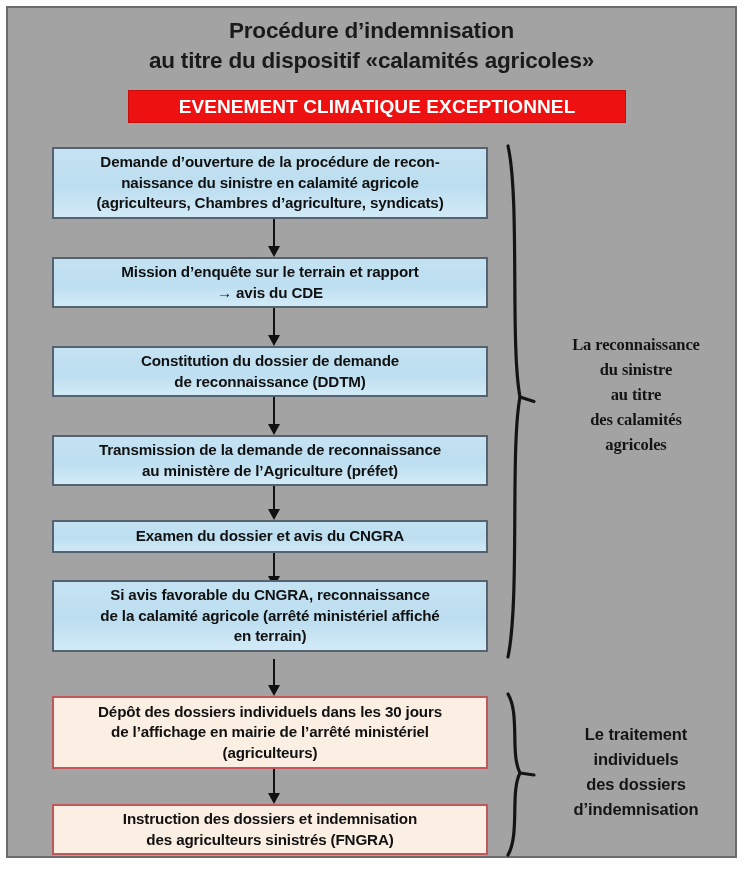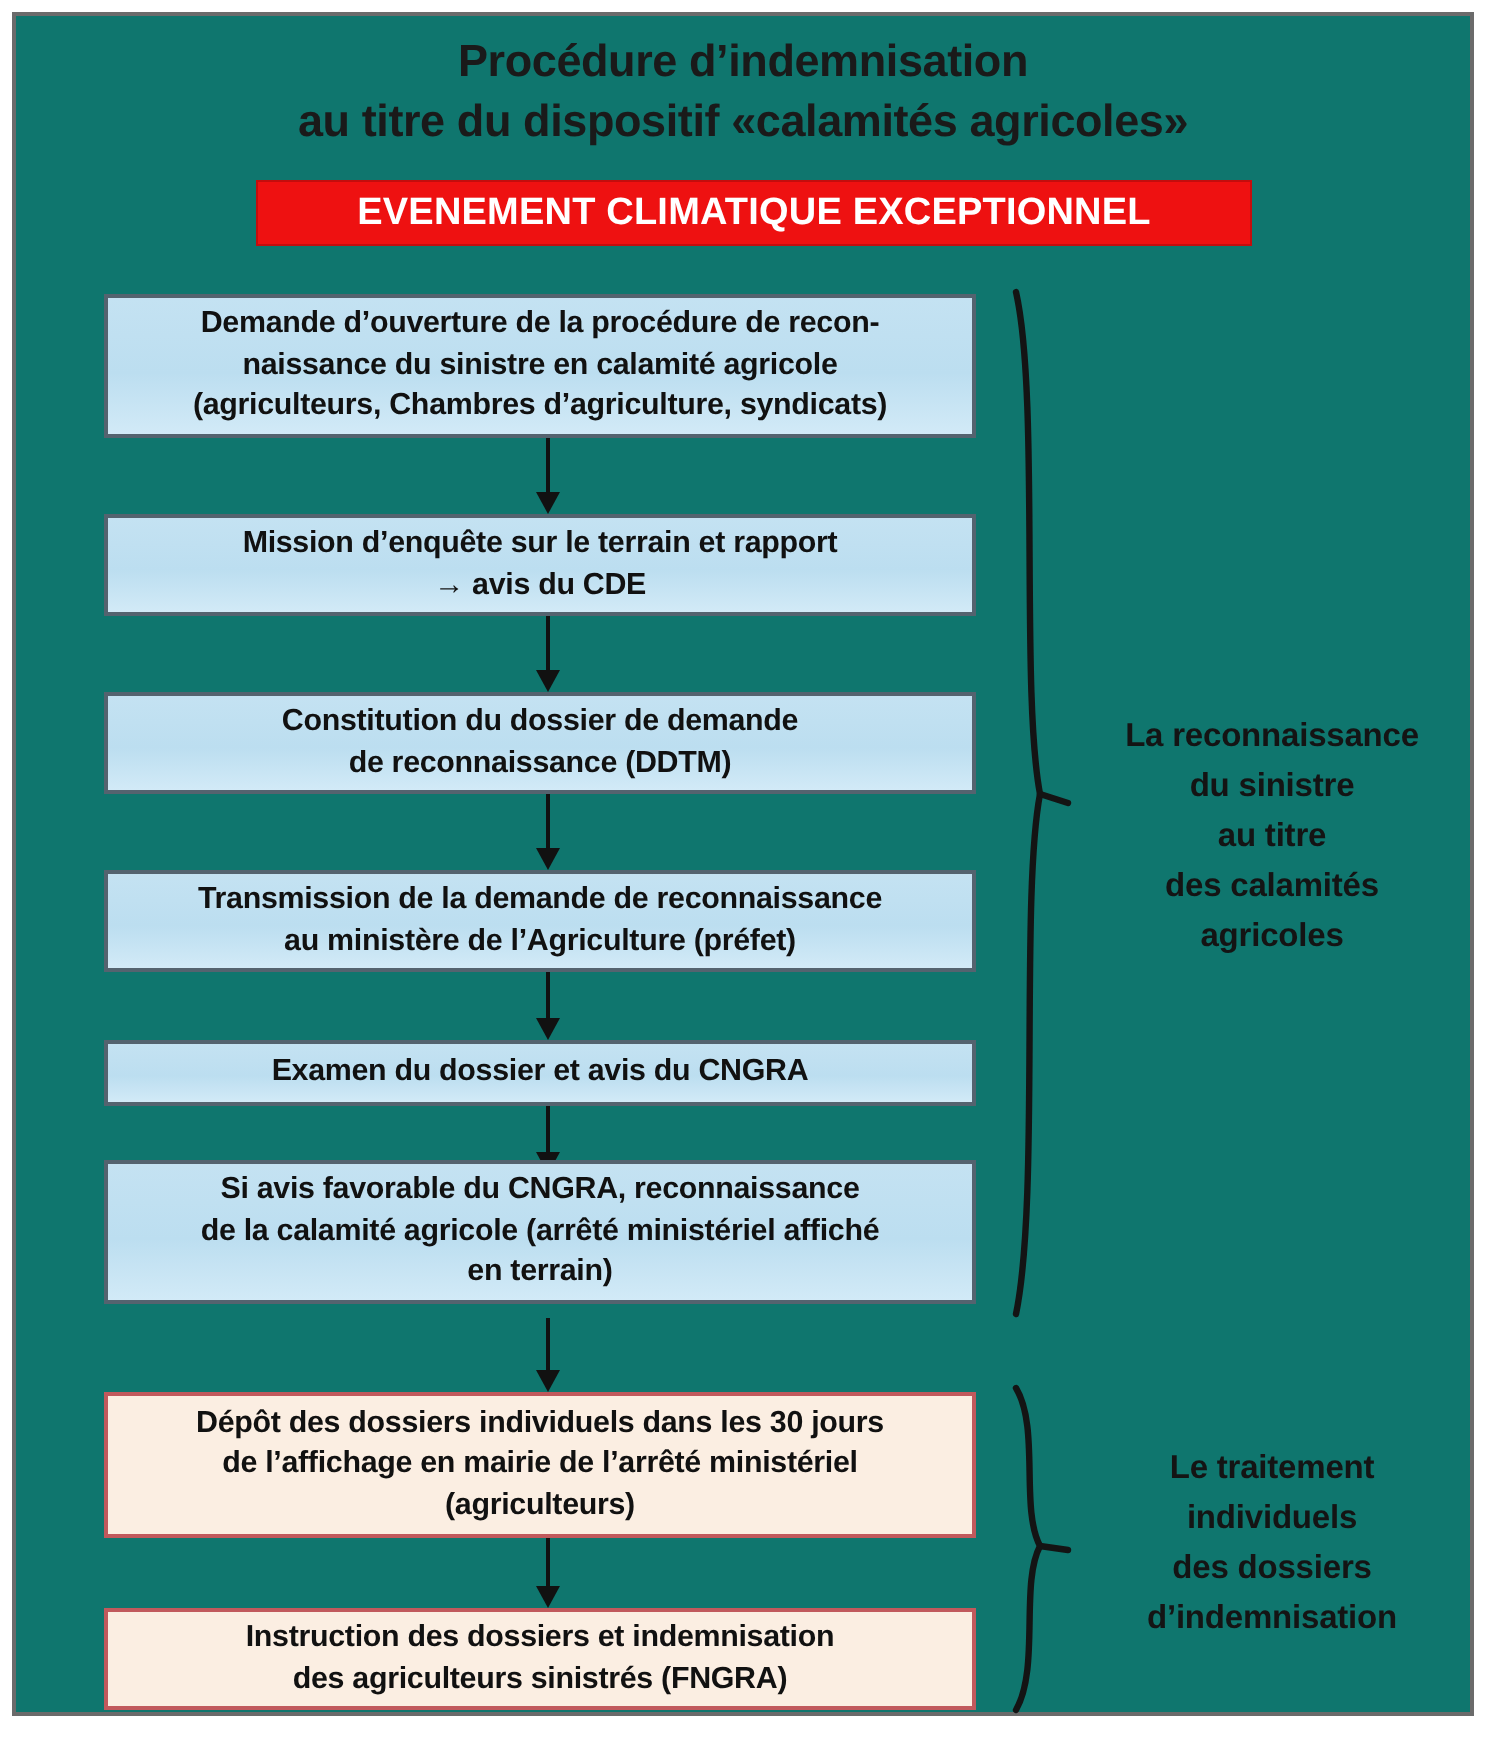--- a/index.html
+++ b/index.html
@@ -15,21 +15,21 @@
   }
 
   #frame {
     position: absolute;
     left: 6px;
     top: 6px;
     width: 731px;
     height: 852px;
     box-sizing: border-box;
     border: 2px solid #6b6b6b;
-    background: #0f766e;
+    background: #a3a3a3;
   }
 
   
   #title {
     position: absolute;
     left: 0;
     top: 8px;
     width: 727px;
     text-align: center;
     color: #1a1a1a;
@@ -235,21 +235,21 @@
     </span>
   </div>
 
   <div class="brace" style="top:136px;height:515px;">
     <svg viewBox="0 0 34 515" preserveAspectRatio="none" aria-hidden="true">
       <path d="M4 2 C 16 55, 6 200, 16 253 C 6 306, 16 455, 4 513" fill="none" stroke="#141414" stroke-width="3.2" stroke-linecap="round" stroke-linejoin="round"></path>
       <path d="M16 253 L 30 257.5" fill="none" stroke="#141414" stroke-width="3.2" stroke-linecap="round"></path>
     </svg>
   </div>
 
-  <div class="side-label" style="left:528px;top:348px;">
+  <div class="side-label" style="left:528px;top:324px;font-family:Liberation Serif, serif;">
     <span class="ln">La reconnaissance</span>
     <span class="ln">du sinistre</span>
     <span class="ln">au titre</span>
     <span class="ln">des calamités</span>
     <span class="ln">agricoles</span>
   </div>
 
   <div class="brace" style="top:684px;height:165px;">
     <svg viewBox="0 0 34 165" preserveAspectRatio="none" aria-hidden="true">
       <path d="M4 2 C 16 22, 6 62, 16 81 C 6 100, 16 142, 4 163" fill="none" stroke="#141414" stroke-width="3.2" stroke-linecap="round" stroke-linejoin="round"></path>

